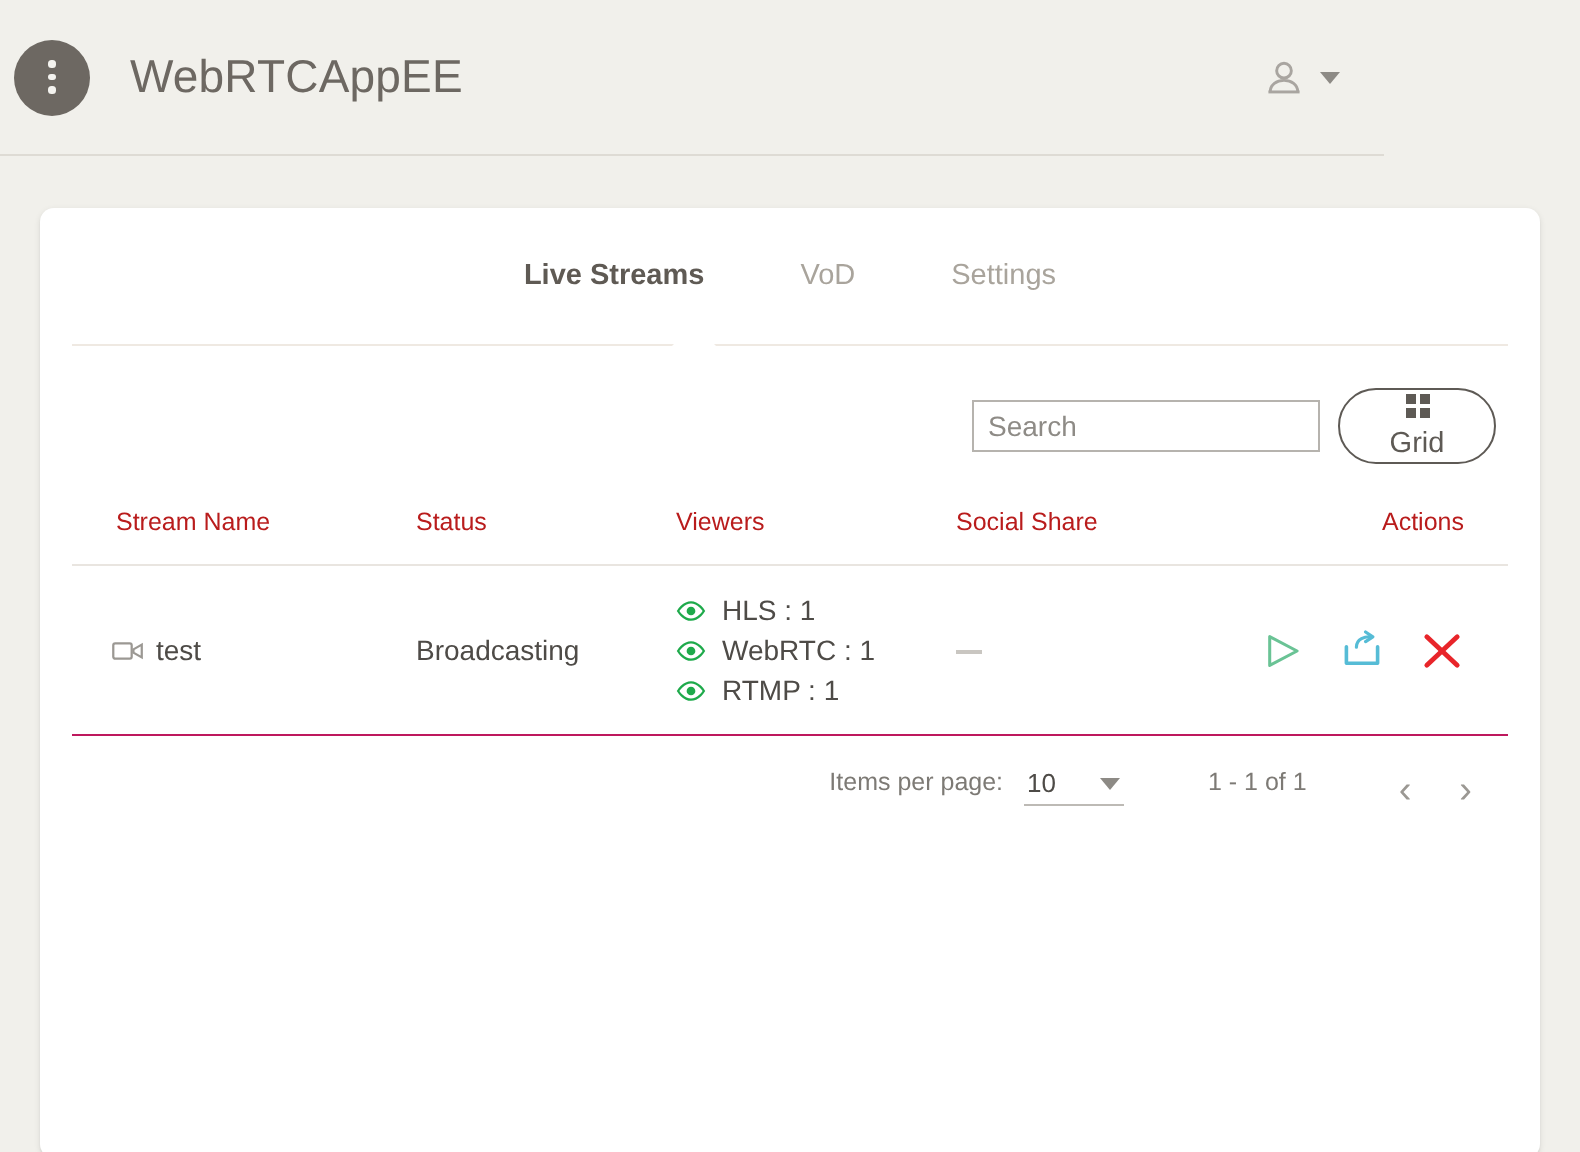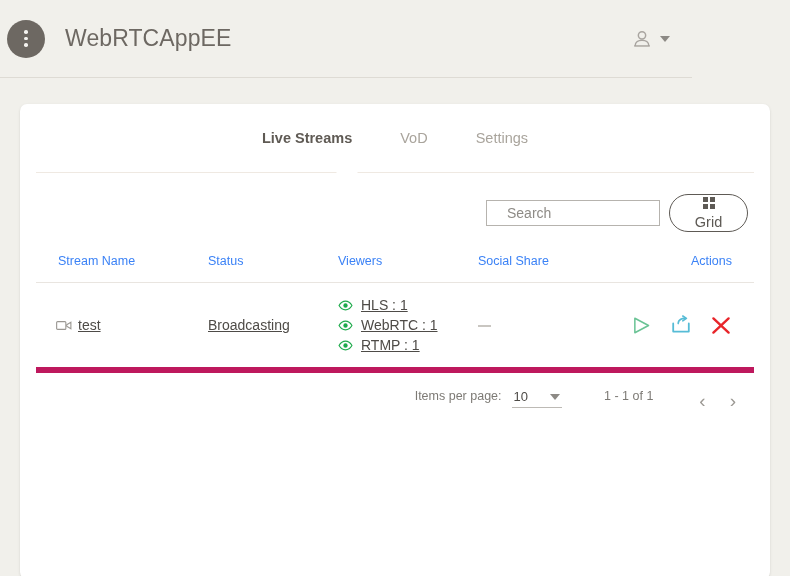--- a/index.html
+++ b/index.html
@@ -167,21 +167,21 @@
     justify-content: flex-end;
     align-items: center;
     gap: 9px;
     padding: 22px 22px 0 0;
   }
   .search-input {
     width: 174px;
     height: 26px;
     border: 1px solid #b6b3ae;
     box-sizing: border-box;
-    padding: 0 20px;
+    padding: 0 7px;
     font-size: 14px;
     font-family: "Liberation Sans", sans-serif;
     color: #5a5a5a;
     outline: none;
     background: #fff;
     border-radius: 0;
   }
   .search-input::placeholder { color: #8e8b86; opacity: 1; }
   .btn-grid {
     height: 38px;
@@ -212,32 +212,31 @@
   
   .table-wrap { padding: 22px 16px 0 16px; }
   table.streams {
     width: 100%;
     border-collapse: collapse;
     table-layout: fixed;
   }
   table.streams th {
     font-size: 12.5px;
     font-weight: normal;
-    color: #3b82f6;
+    color: #b91c1c;
     text-align: left;
     padding: 0 0 14px 0;
     border-bottom: 1px solid #e9e5e0;
   }
   table.streams td {
     font-size: 14px;
     color: #4e4b47;
     padding: 12px 0;
-    border-bottom: 6px solid #be185d;
+    border-bottom: 1px solid #be185d;
     vertical-align: middle;
-    text-decoration: underline;
   }
   .col-name   { width: 150px; padding-left: 20px !important; }
   .col-status { width: 130px; }
   .col-view   { width: 140px; }
   .col-social { width: 150px; }
   .col-actions{ text-align: right; padding-right: 22px !important; }
   th.col-name { padding-left: 22px !important; }
 
   .stream-name-cell {
     display: flex;

